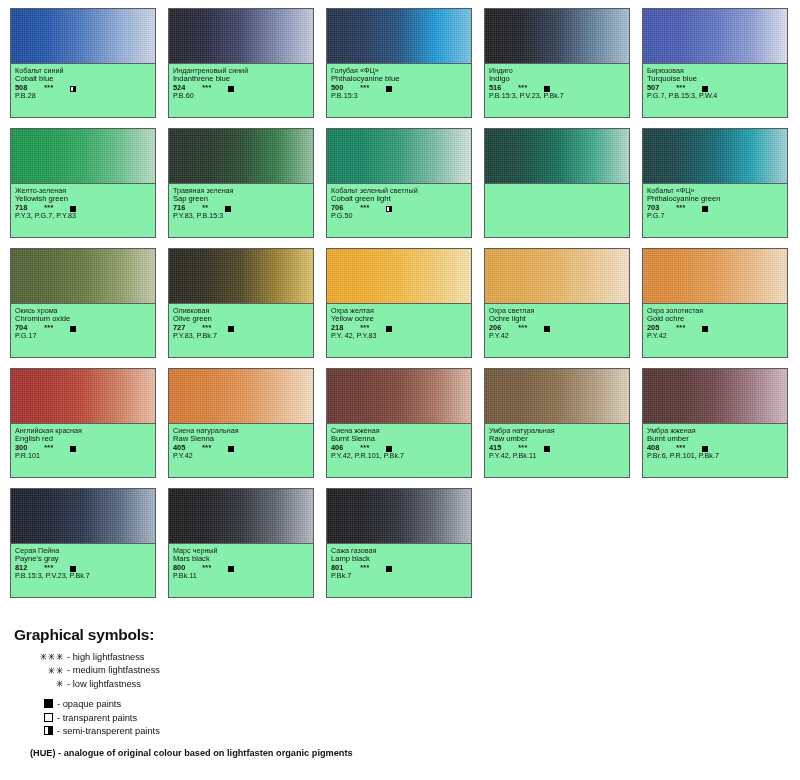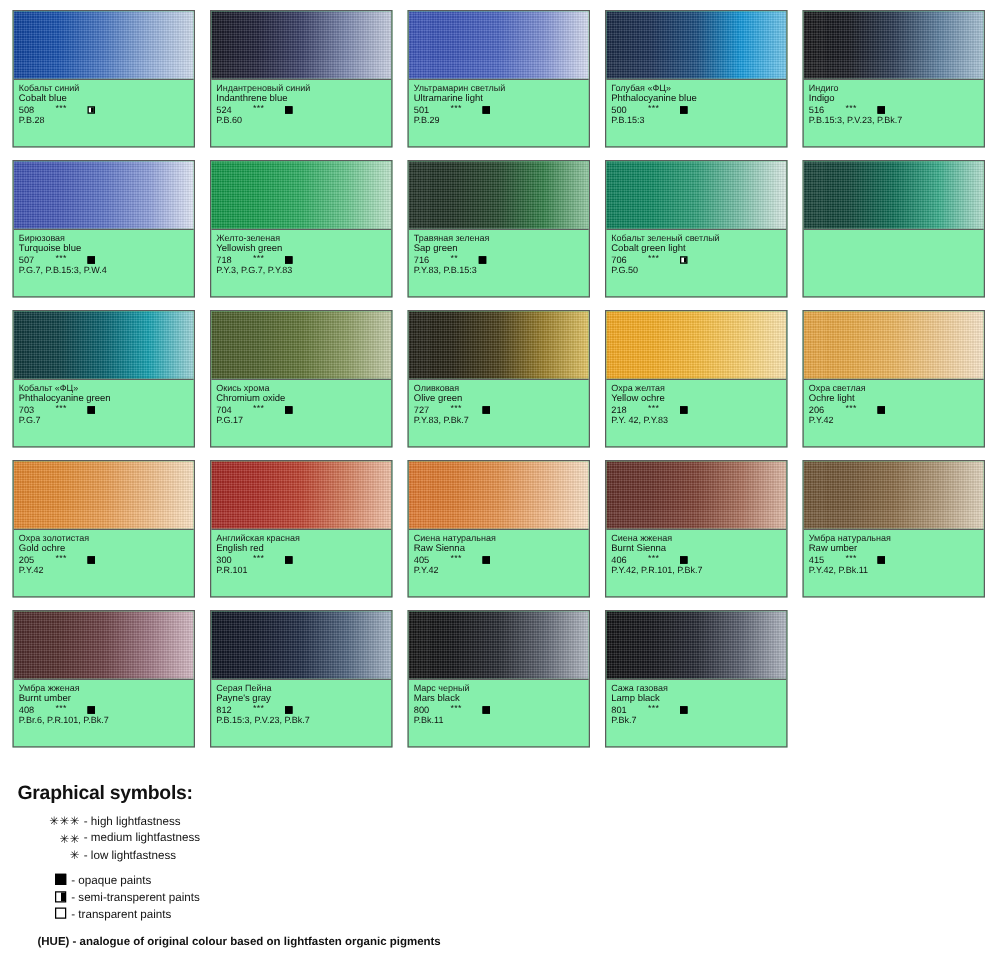--- a/index.html
+++ b/index.html
@@ -75,23 +75,24 @@
     font-size: 7.6px;
     color: #111111;
     white-space: nowrap;
     margin-top: 0.5px;
   }
   .code-line {
     font-size: 7.4px;
     color: #111111;
     margin-top: 0.5px;
     display: flex;
-    align-items: center;
+    align-items: flex-end;
     gap: 17px;
     white-space: nowrap;
+    font-weight: bold;
   }
   .pigment-line {
     font-size: 7.2px;
     color: #111111;
     margin-top: 0.5px;
     white-space: nowrap;
   }
   .stars {
     letter-spacing: 0.3px;
     font-size: 7px;
@@ -185,33 +186,20 @@
         <div class="name-en">Indanthrene blue</div>
         <div class="code-line">
           <span>524</span>
           <span class="stars">***</span>
           <span class="op-box op-opaque"></span>
         </div>
         <div class="pigment-line">P.B.60</div>
       </div>
     </div>
     <div class="swatch-card">
-      <div class="swatch-colour" style="background: linear-gradient(to right, rgb(58, 82, 180) 0%, rgb(63, 87, 184) 25%, rgb(77, 102, 193) 50%, rgb(127, 144, 210) 75%, rgb(213, 219, 238) 100%);"></div>
-      <div class="swatch-info">
-        <div class="name-ru">Ультрамарин светлый</div>
-        <div class="name-en">Ultramarine light</div>
-        <div class="code-line">
-          <span>501</span>
-          <span class="stars">***</span>
-          <span class="op-box op-opaque"></span>
-        </div>
-        <div class="pigment-line">P.B.29</div>
-      </div>
-    </div>
-    <div class="swatch-card">
       <div class="swatch-colour" style="background: linear-gradient(to right, rgb(27, 42, 68) 0%, rgb(29, 50, 86) 25%, rgb(28, 77, 126) 50%, rgb(20, 151, 216) 75%, rgb(114, 197, 233) 100%);"></div>
       <div class="swatch-info">
         <div class="name-ru">Голубая «ФЦ»</div>
         <div class="name-en">Phthalocyanine blue</div>
         <div class="code-line">
           <span>500</span>
           <span class="stars">***</span>
           <span class="op-box op-opaque"></span>
         </div>
         <div class="pigment-line">P.B.15:3</div>
@@ -484,22 +472,22 @@
         <span class="lf-sym">✳</span>
         <span class="lf-text">- low lightfastness</span>
       </div>
     </div>
   <div class="op-group" id="legend-opacity">
       <div class="op-row">
         <span class="op-box op-opaque"></span>
         <span>- opaque paints</span>
       </div>
       <div class="op-row">
+        <span class="op-box op-transparent"></span>
+        <span>- transparent paints</span>
+      </div>
+      <div class="op-row">
         <span class="op-box op-semi"></span>
         <span>- semi-transperent paints</span>
       </div>
-      <div class="op-row">
-        <span class="op-box op-transparent"></span>
-        <span>- transparent paints</span>
-      </div>
     </div>
   <div id="hue-note">(HUE) - analogue of original colour based on lightfasten organic pigments</div>
 </div>
 
 </body></html>

